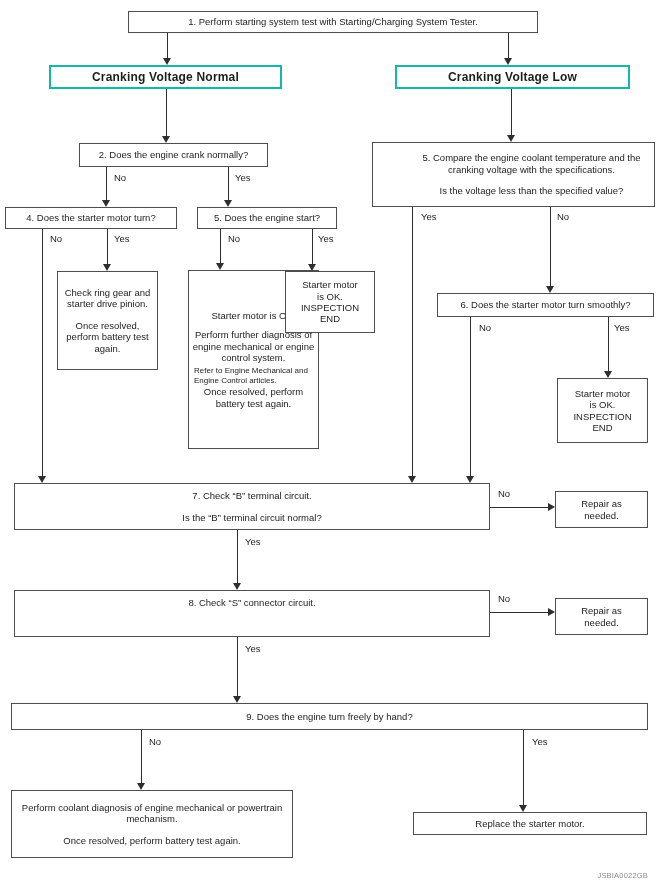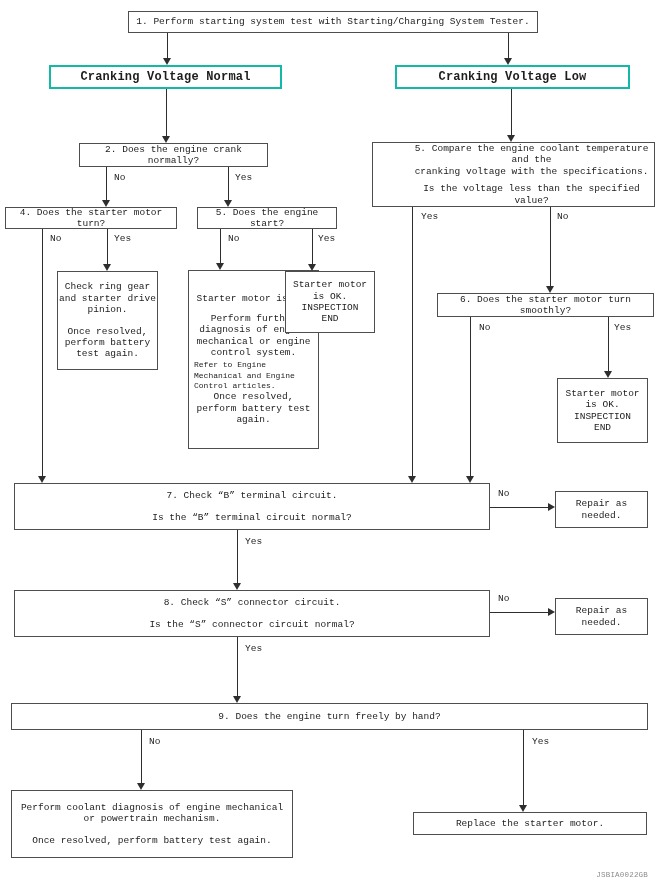--- a/index.html
+++ b/index.html
@@ -1,19 +1,19 @@
 <!DOCTYPE html>
 <html><head>
 <meta charset="utf-8">
 <style>
   * { margin:0; padding:0; box-sizing:border-box; }
   html,body { background:#ffffff; }
   .canvas {
     position:relative; width:662px; height:892px; background:#ffffff;
-    font-family:Liberation Mono, monospace; color:#1d1d1d; overflow:hidden;
+    font-family:Liberation Sans, sans-serif; color:#1d1d1d; overflow:hidden;
   }
   .node {
     position:absolute; border:1px solid #4e4e4e; background:#ffffff;
     font-size:9.5px; line-height:1.2; display:flex; flex-direction:column;
     align-items:center; justify-content:center; text-align:center;
   }
   .node > div { width:100%; }
   .header { border:2px solid #14b8a6; font-weight:bold; font-size:12px; letter-spacing:0.2px; }
   .vline { position:absolute; width:1px; background:#2e2e2e; }
   .hline { position:absolute; height:1px; background:#2e2e2e; }
@@ -166,21 +166,20 @@
     <div>7. Check “B” terminal circuit.</div>
     <div>Is the “B” terminal circuit normal?</div>
   </div>
 
   <div class="node" id="n-repair1">
     <div>Repair as needed.</div>
   </div>
 
   <div class="node" id="n-step8">
     <div>8. Check “S” connector circuit.</div>
-    <div>Is the “S” connector circuit normal?</div>
   </div>
 
   <div class="node" id="n-repair2">
     <div>Repair as needed.</div>
   </div>
 
   <div class="node" id="n-step9">
     <div>9. Does the engine turn freely by hand?</div>
   </div>
 

